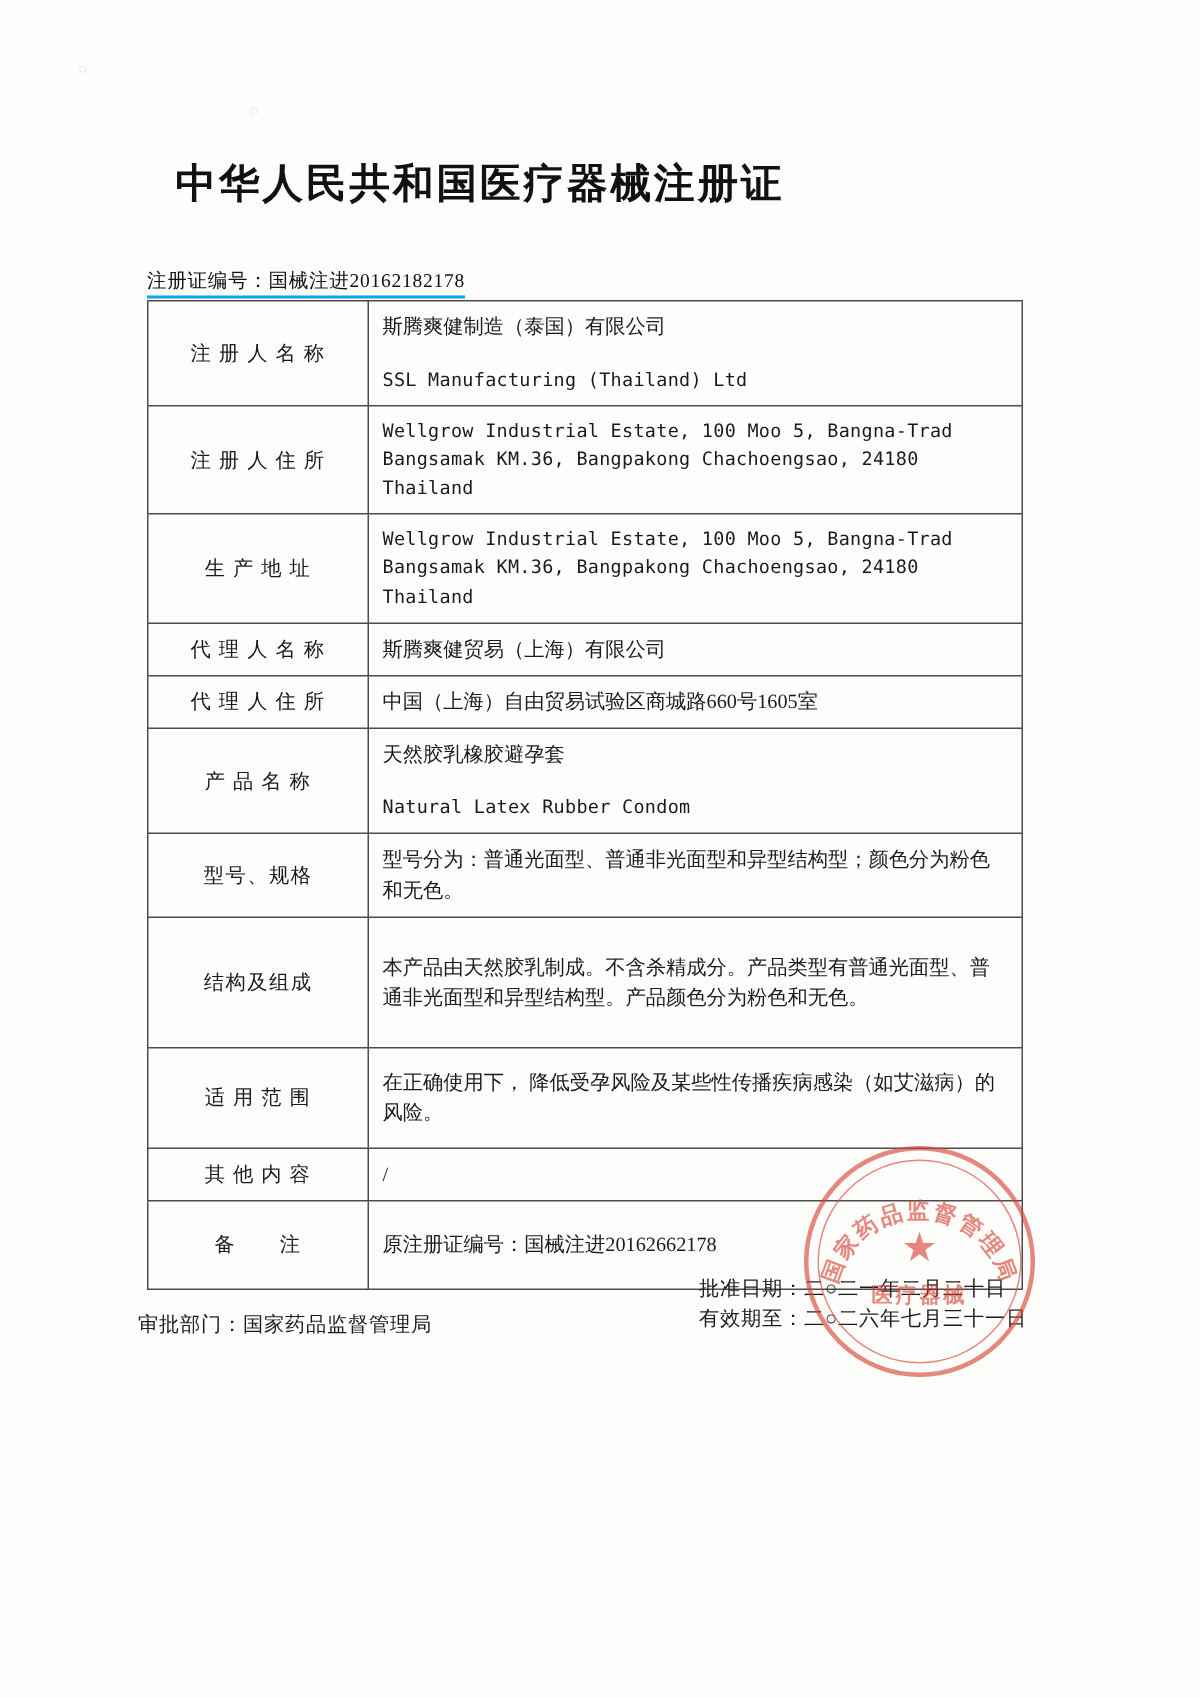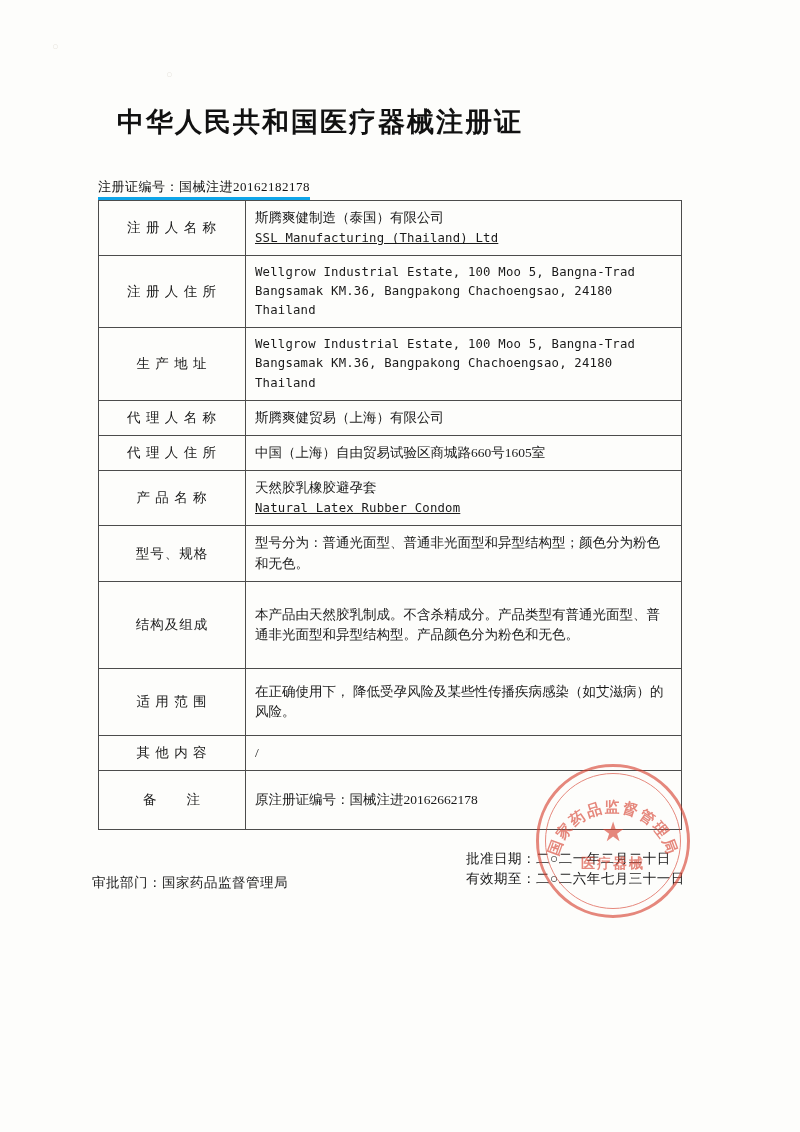--- a/index.html
+++ b/index.html
@@ -45,21 +45,21 @@
   }
 
   .reg-number {
     position: absolute;
     top: 178px;
     left: 98px;
     font-size: 13px;
     font-family: "Liberation Serif", serif;
     color: #111;
     letter-spacing: 0.5px;
-    border-bottom: 4px solid #0ea5e9;
+    border-bottom: 2px solid #0ea5e9;
     padding-bottom: 1px;
   }
 
   table.main {
     position: absolute;
     top: 200px;
     left: 98px;
     width: 584px;
     border-collapse: collapse;
     table-layout: fixed;
@@ -84,21 +84,21 @@
   .mono {
     font-family: "DejaVu Sans Mono", monospace;
     font-size: 12.3px;
     letter-spacing: 0.2px;
     line-height: 1.55;
   }
   .cn {
     font-family: "Liberation Serif", serif;
     font-size: 13.5px;
   }
-  .two-line > div + div { margin-top: 1px; text-decoration: underline; }
+  .two-line > div + div { margin-top: 16px; }
 
   .footer {
     position: absolute;
     left: 0;
     width: 800px;
     top: 838px;
     height: 70px;
   }
   .footer-left {
     position: absolute;

